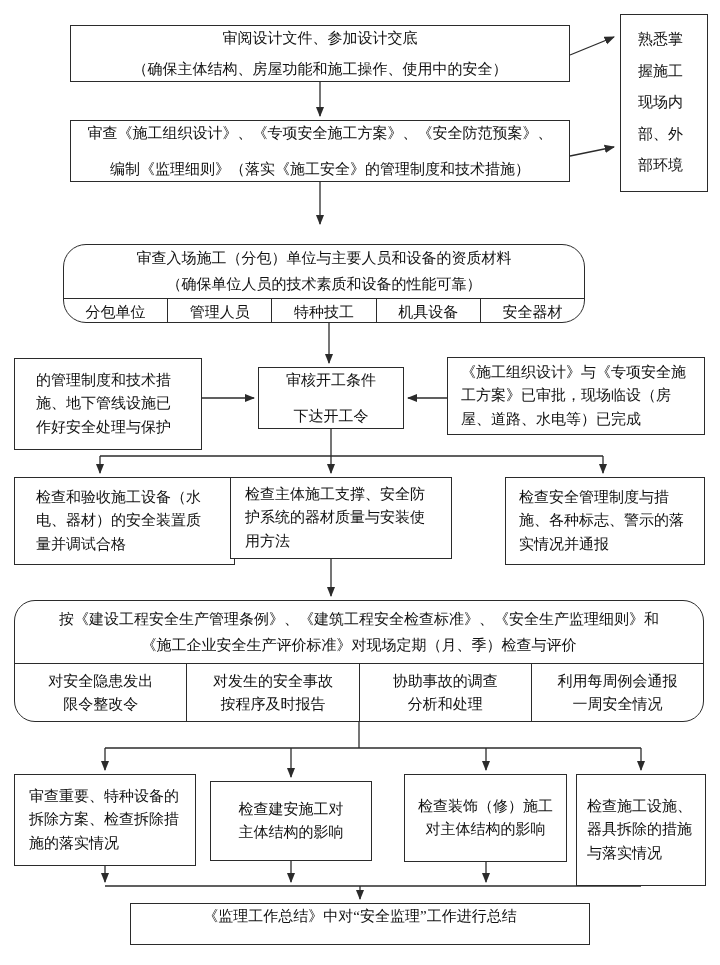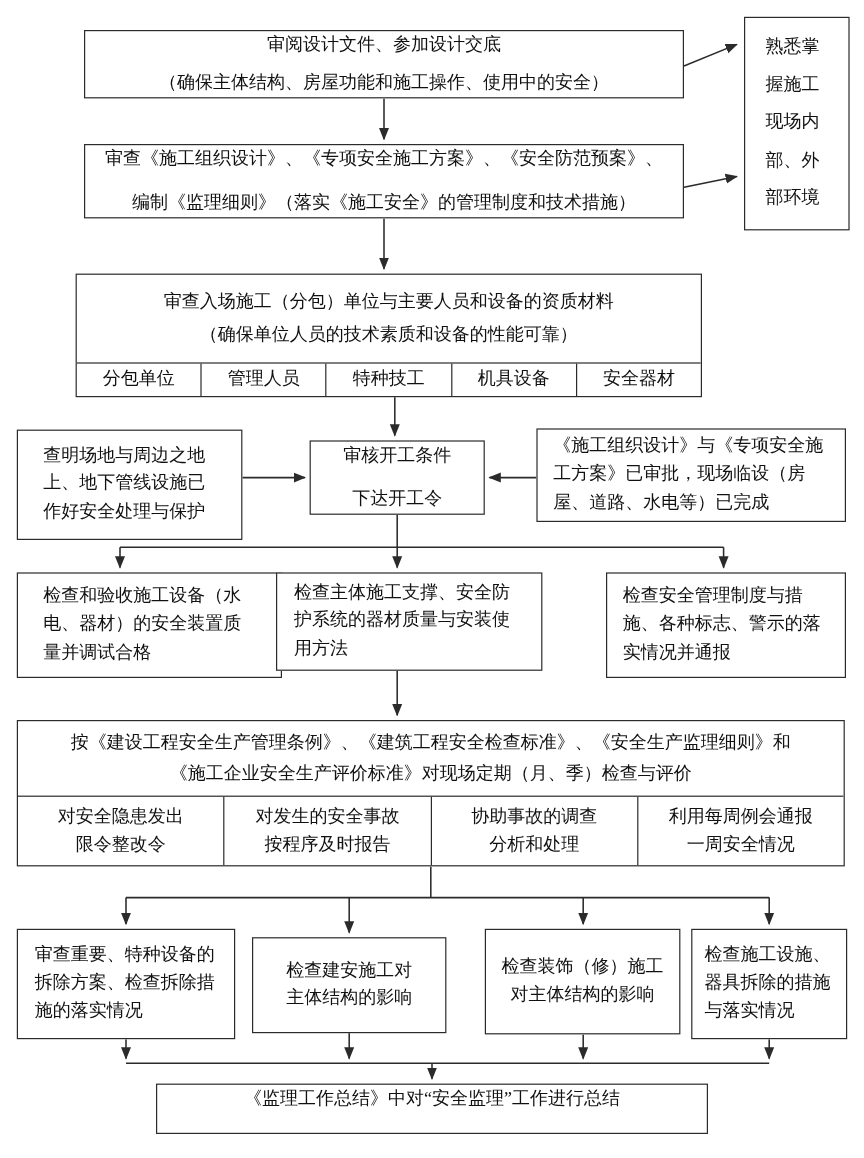--- a/index.html
+++ b/index.html
@@ -127,36 +127,36 @@
 
   <div class="box wrap env" style="left:620px;top:14px;width:88px;height:178px;padding:0 17px;">
     <span>熟悉掌握施工现场内部、外部环境</span>
   </div>
 
   <div class="box lines" style="left:70px;top:120px;width:500px;height:62px;">
     <div>审查《施工组织设计》、《专项安全施工方案》、《安全防范预案》、</div>
     <div>编制《监理细则》（落实《施工安全》的管理制度和技术措施）</div>
   </div>
 
-  <div class="composite" style="left:63px;top:228px;width:522px;height:103px;">
+  <div class="composite" style="left:63px;top:244px;width:522px;height:79px;border-radius:23px;">
     <div class="comp-head">
       <div>审查入场施工（分包）单位与主要人员和设备的资质材料</div>
       <div>（确保单位人员的技术素质和设备的性能可靠）</div>
     </div>
     <div class="comp-row row-small">
       <div class="cell">分包单位</div>
       <div class="cell">管理人员</div>
       <div class="cell">特种技工</div>
       <div class="cell">机具设备</div>
       <div class="cell">安全器材</div>
     </div>
   </div>
 
   <div class="box wrap" style="left:14px;top:358px;width:188px;height:92px;padding:0 21px;">
-    <span>查明场地与周边之地上、地下管线设施已作好安全处理与保护</span>
+    <span>的管理制度和技术措施、地下管线设施已作好安全处理与保护</span>
   </div>
 
   <div class="box lines" style="left:258px;top:367px;width:146px;height:62px;">
     <div>审核开工条件</div>
     <div>下达开工令</div>
   </div>
 
   <div class="box wrap" style="left:447px;top:357px;width:258px;height:78px;padding:0 13px;">
     <span>《施工组织设计》与《专项安全施工方案》已审批，现场临设（房屋、道路、水电等）已完成</span>
   </div>
@@ -166,21 +166,21 @@
   </div>
 
   <div class="box wrap" style="left:230px;top:477px;width:222px;height:82px;padding:0 14px;">
     <span>检查主体施工支撑、安全防护系统的器材质量与安装使用方法</span>
   </div>
 
   <div class="box wrap" style="left:505px;top:477px;width:200px;height:88px;padding:0 13px;">
     <span>检查安全管理制度与措施、各种标志、警示的落实情况并通报</span>
   </div>
 
-  <div class="composite" style="left:14px;top:600px;width:690px;height:122px;">
+  <div class="composite" style="left:14px;top:600px;width:690px;height:122px;border-radius:21px;">
     <div class="comp-head">
       <div>按《建设工程安全生产管理条例》、《建筑工程安全检查标准》、《安全生产监理细则》和</div>
       <div>《施工企业安全生产评价标准》对现场定期（月、季）检查与评价</div>
     </div>
     <div class="comp-row row-tall">
       <div class="cell">
         <div>对安全隐患发出</div>
         <div>限令整改令</div>
       </div>
       <div class="cell">
@@ -203,21 +203,21 @@
   </div>
 
   <div class="box wrap center" style="left:210px;top:781px;width:162px;height:80px;padding:0 22px;">
     <span>检查建安施工对主体结构的影响</span>
   </div>
 
   <div class="box wrap center" style="left:404px;top:774px;width:163px;height:88px;padding:0 12px;">
     <span>检查装饰（修）施工对主体结构的影响</span>
   </div>
 
-  <div class="box wrap" style="left:576px;top:774px;width:130px;height:92px;padding:0 10px;">
+  <div class="box wrap" style="left:576px;top:774px;width:130px;height:112px;padding:0 10px;">
     <span>检查施工设施、器具拆除的措施与落实情况</span>
   </div>
 
   <div class="box lines" style="left:130px;top:903px;width:460px;height:42px;">
     <div>《监理工作总结》中对“安全监理”工作进行总结</div>
   </div>
 
 </div>
 
 </body></html>

